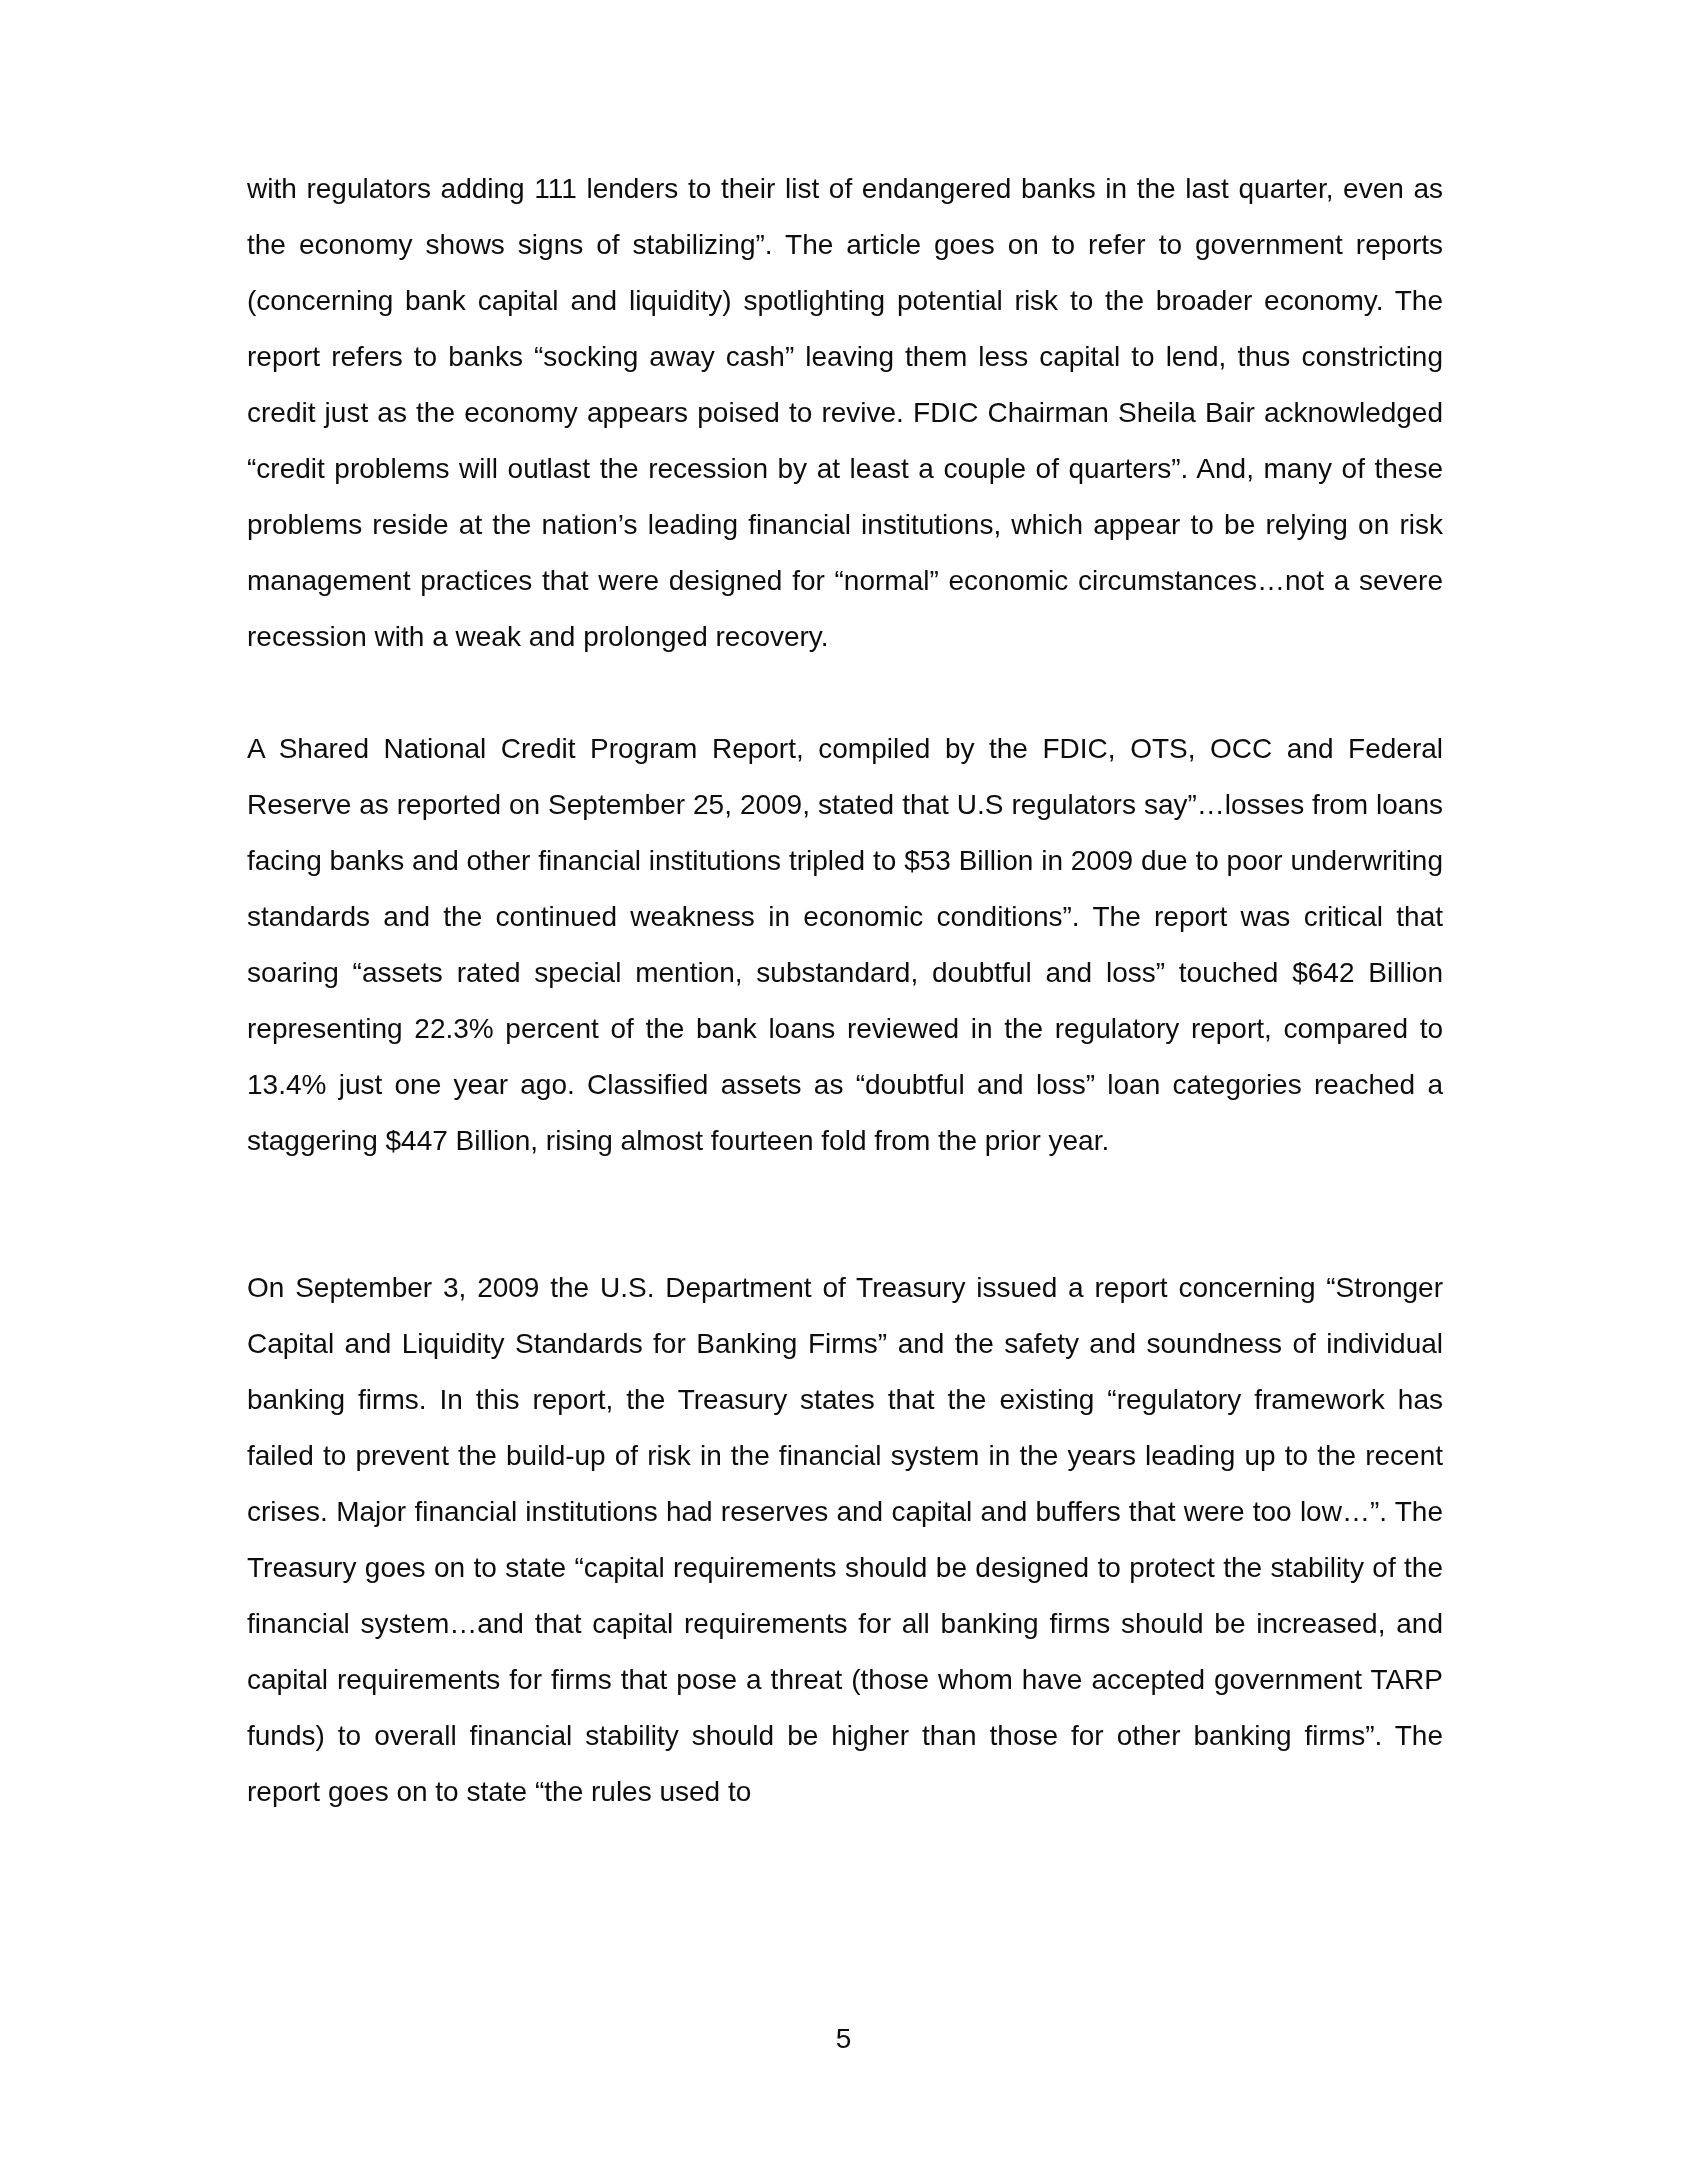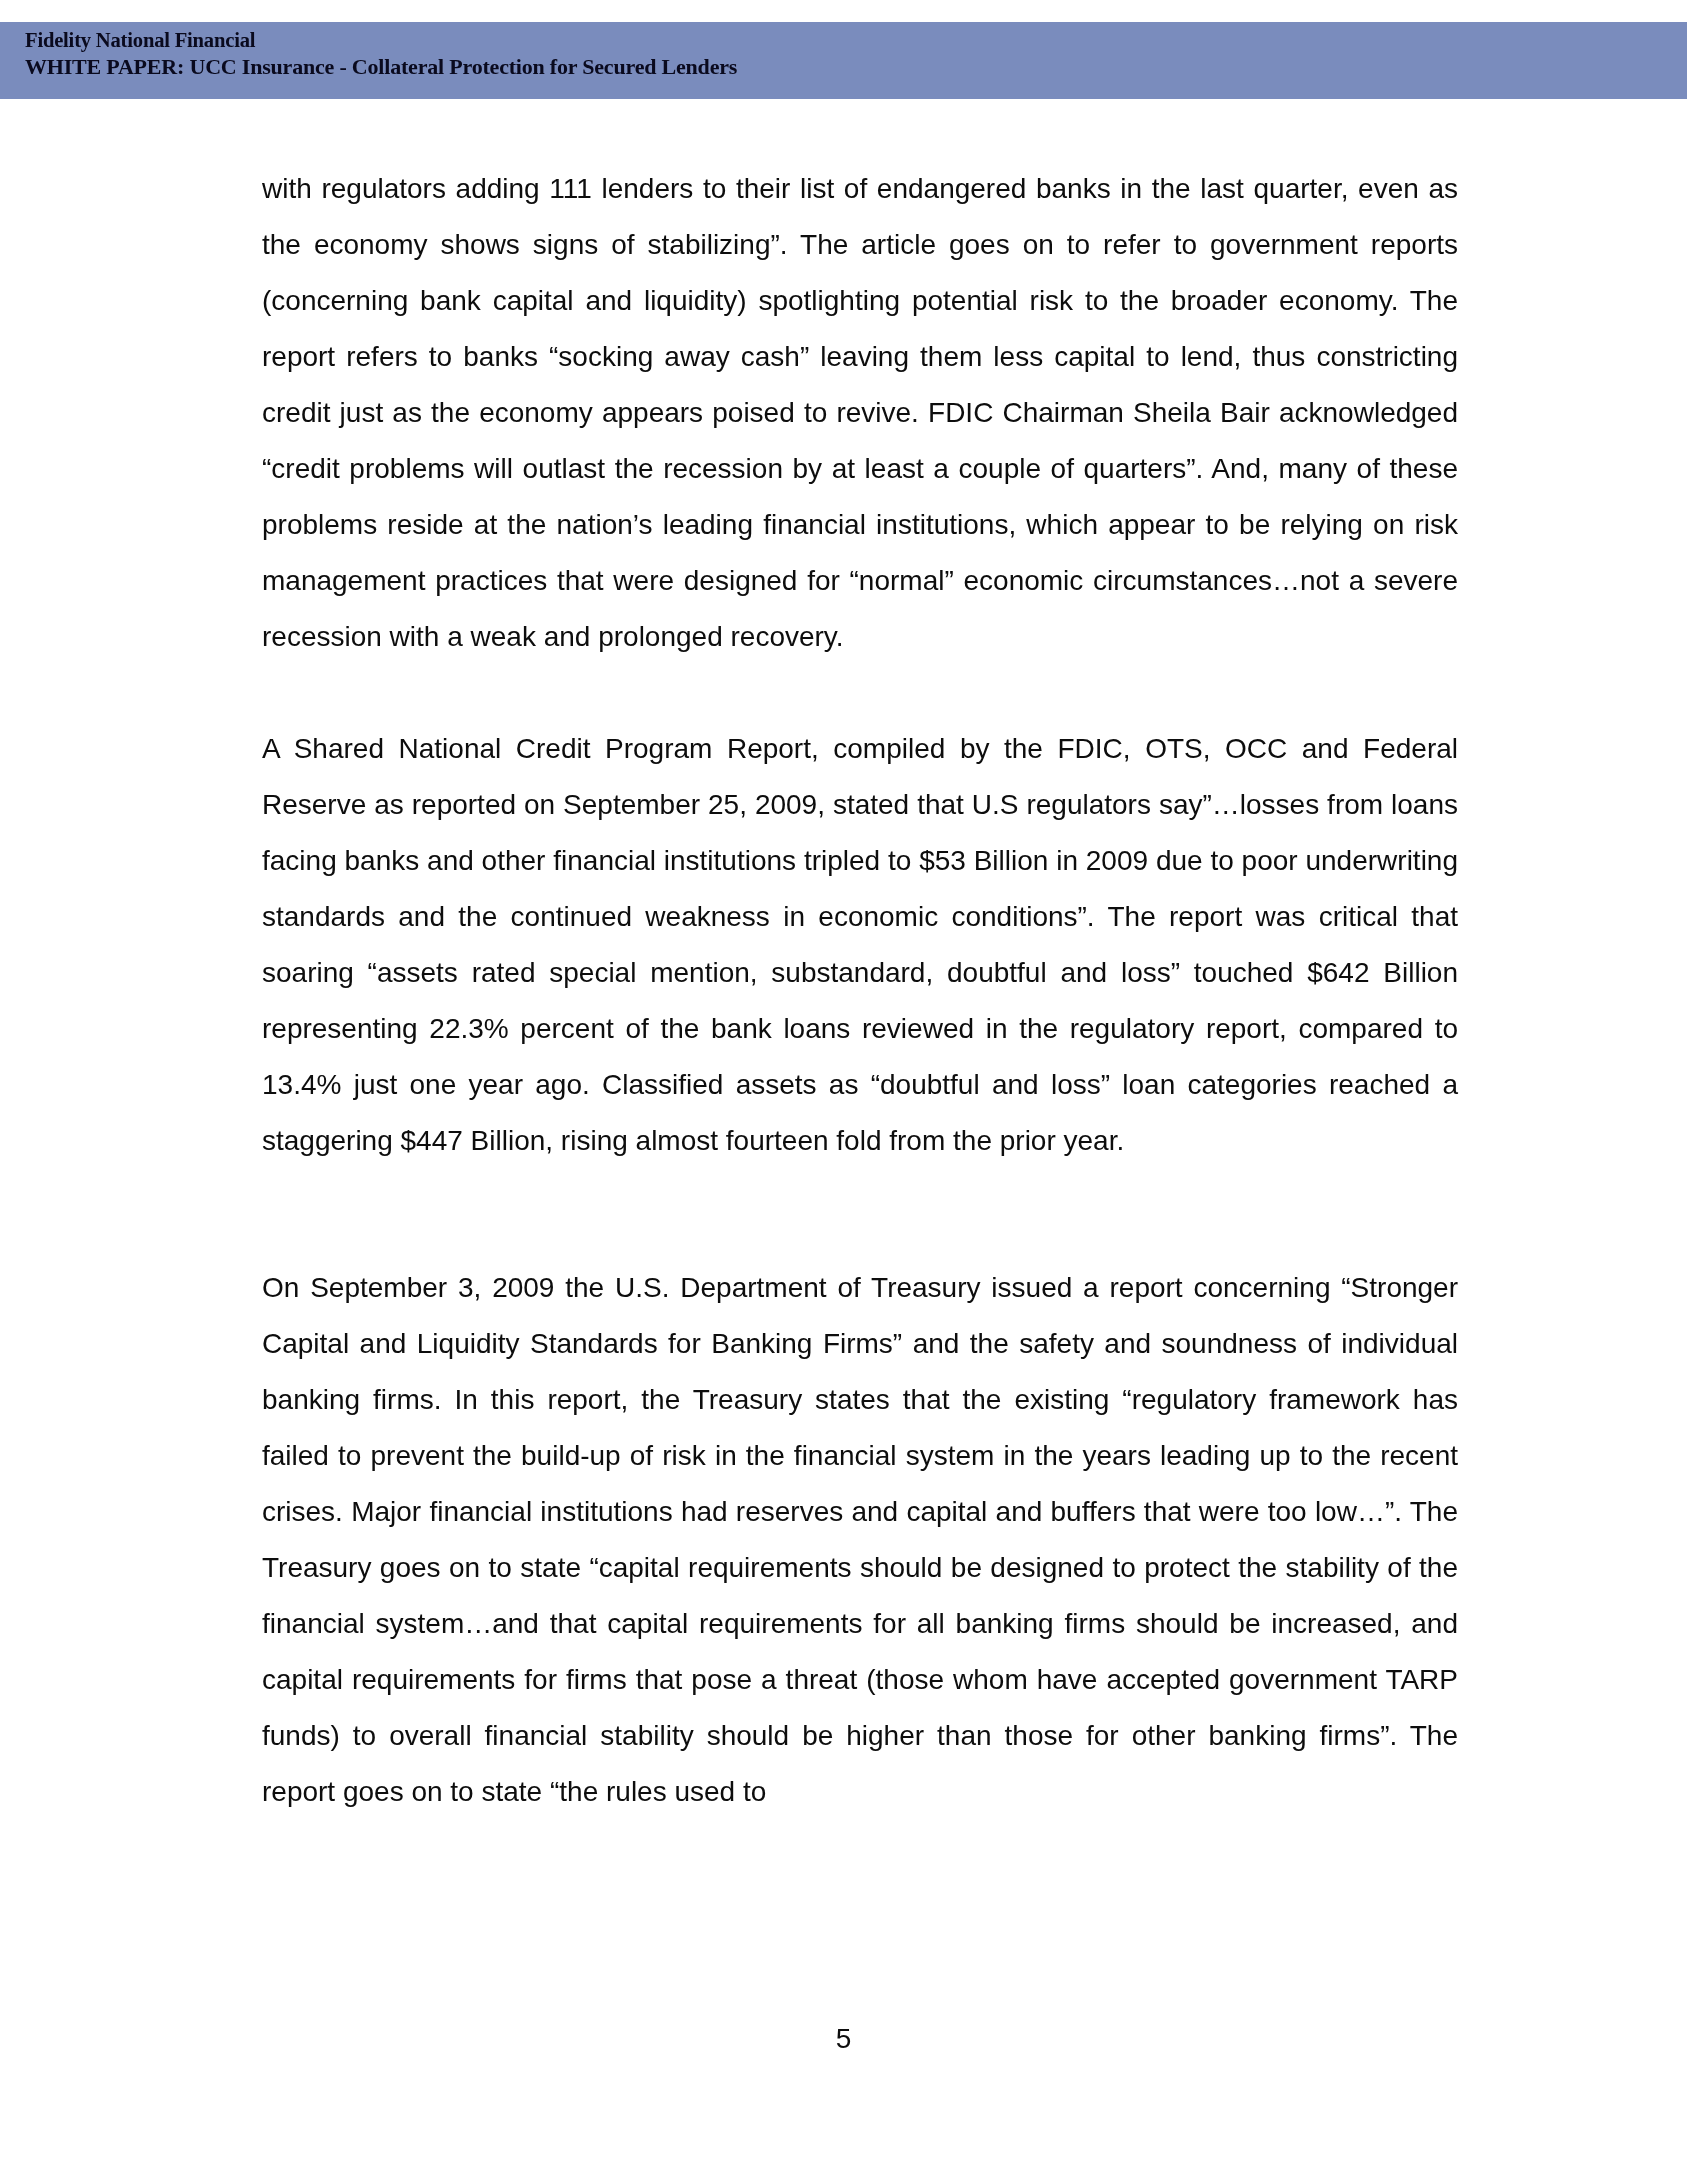--- a/index.html
+++ b/index.html
@@ -35,21 +35,21 @@
     letter-spacing: -0.2px;
     line-height: 1.28;
     white-space: nowrap;
   }
   .header-line-1 { font-size: 20.6px; }
   .header-line-2 { font-size: 22px; }
 
   
   .body-area {
     position: absolute;
-    left: 262px;
+    left: 247px;
     top: 161px;
     width: 1196px;
   }
   p.para {
     margin: 0;
     text-align: justify;
     text-justify: inter-word;
     font-size: 28px;
     line-height: 56px;
     color: #0d0d0d;
@@ -70,24 +70,20 @@
     font-size: 28px;
     color: #0d0d0d;
     font-family: "Liberation Sans", sans-serif;
   }
 </style>
 </head>
 <body>
 
 <div class="page">
 
-  <div class="header-banner">
-    <div class="header-line header-line-1">Fidelity National Financial</div>
-    <div class="header-line header-line-2">WHITE PAPER: UCC Insurance - Collateral Protection for Secured Lenders</div>
-  </div>
 
   <div class="body-area">
     <p class="para" id="para-1"><span>with regulators adding 111 lenders to their list of endangered banks in the last quarter, even as the economy shows signs of stabilizing”.  The article goes on to refer to government reports (concerning bank capital and liquidity) spotlighting potential risk to the broader economy.  The report refers to banks “socking away cash” leaving them less capital to lend, thus constricting credit just as the economy appears poised to revive.  FDIC Chairman Sheila Bair acknowledged “credit problems will outlast the recession by at least a couple of quarters”.   And, many of these problems reside at the nation’s leading financial institutions, which appear to be relying on risk management practices that were designed for “normal” economic circumstances…not a severe recession with a weak and prolonged recovery.</span></p>
     <div class="gap-small"></div>
     <p class="para" id="para-2"><span>A Shared National Credit Program Report, compiled by the FDIC, OTS, OCC and Federal Reserve as reported on September 25, 2009, stated that U.S regulators say”…</span><span class="ital">losses</span><span> from loans facing banks and other financial institutions tripled to $53 Billion in 2009 due </span><span class="ital">to poor underwriting standard</span><span>s and the continued weakness in economic conditions”.   The report was critical that soaring “assets rated special mention, substandard, doubtful and loss” touched $642 Billion representing 22.3% percent of the bank loans reviewed in the regulatory report, compared to 13.4% just one year ago.  Classified assets as “doubtful and loss” loan categories reached a staggering $447 Billion</span><span class="ital">, rising almost fourteen fold from the prior year.</span></p>
     <div class="gap-large"></div>
     <p class="para" id="para-3"><span>On September 3, 2009 the U.S. Department of Treasury issued a report concerning “Stronger Capital and Liquidity Standards for Banking Firms” and the safety and soundness of individual banking firms.  In this report, the Treasury states that the existing “regulatory framework has failed to prevent the build-up of risk in the financial system in the years leading up to the recent crises.  Major financial institutions had reserves and capital and buffers that were too low…”. The Treasury goes on to state “capital requirements should be designed to protect the stability of the financial system…and that capital requirements for all banking firms should be increased, and capital requirements for firms that pose a threat (those whom have accepted government TARP funds) to overall financial stability should be higher than those for other banking firms”.  The report goes on to state “the rules used to</span></p>
   </div>
 
   <div class="page-number">5</div>

